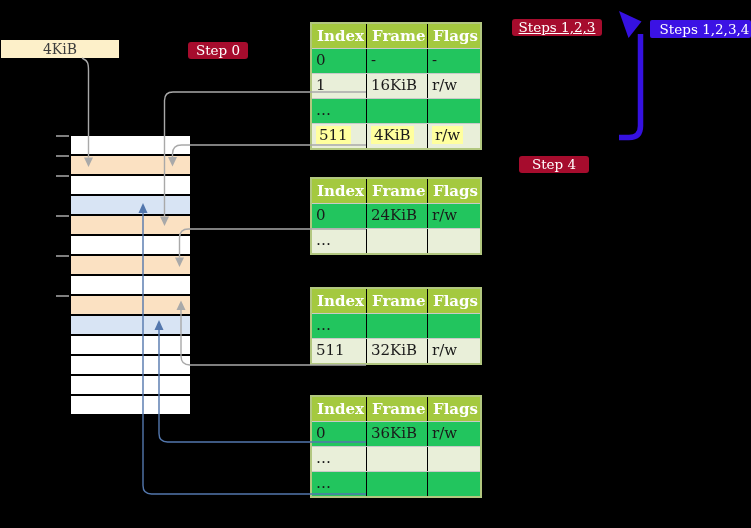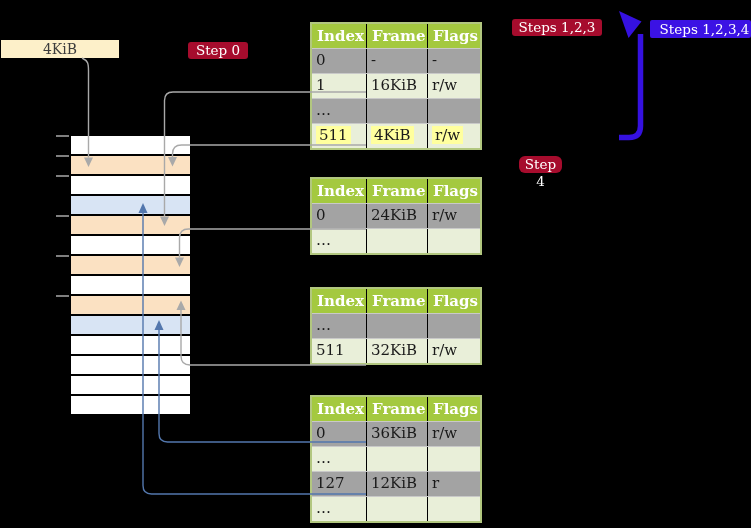--- a/index.html
+++ b/index.html
@@ -5,21 +5,21 @@
   html,body{margin:0;padding:0;}
   body{
     width:751px;height:528px;position:relative;overflow:hidden;
     background:var(--background,#000);
     font-family:"DejaVu Serif","Liberation Serif",serif;
   }
   
   .ptable{
     position:absolute;width:172px;box-sizing:border-box;
     border:2px solid var(--table_border,#aec47f);
-    background:#a3a3a3;z-index:2;
+    background:#22c55e;z-index:2;
   }
   .thead{display:grid;grid-template-columns:54px 61px 53px;height:24px;
     background:var(--table_header_bg,#a4c93f);}
   .th{color:#fff;font-weight:bold;font-size:15px;line-height:24px;padding-left:5px;
     box-sizing:border-box;overflow:hidden;}
   .th + .th{border-left:1px solid #000000;}
   .trow{display:grid;grid-template-columns:54px 61px 53px;height:25px;
     border-top:1px solid var(--row_separator,#c9c9c9);box-sizing:border-box;}
   .tbody .trow:nth-child(even){background:var(--table_row_alt_bg,#e9efd9);}
   .td{font-size:15px;line-height:23px;padding-left:4px;color:#1a1a1a;
@@ -58,23 +58,23 @@
   .head-blue{fill:var(--connector_blue,#5377ad);stroke:none;}
   .big-arrow{stroke:var(--big_arrow_blue,#3511e0);stroke-width:5.5;fill:none;}
   .big-arrow-head{fill:var(--big_arrow_blue,#3511e0);stroke:none;}
 </style>
 </head>
 <body>
 
 <div class="size-label">4KiB</div>
 
 <div class="badge red" style="left:188px;top:42px;width:60px;height:17px;line-height:17px;text-align:center;">Step 0</div>
-<div class="badge red" style="left:512px;top:19px;width:90px;height:17px;line-height:17px;">Steps 1,2,3</div>
+<div class="badge red" style="left:512px;top:19px;width:90px;height:17px;line-height:17px;text-decoration:underline;">Steps 1,2,3</div>
 <div class="badge blue" style="left:650px;top:20px;width:101px;height:18px;line-height:18px;padding-left:8px;">Steps 1,2,3,4</div>
-<div class="badge red" style="left:519px;top:156px;width:43px;height:17px;line-height:17px;border-radius:6px;">Step 4</div>
+<div class="badge red" style="left:519px;top:156px;width:70px;height:17px;line-height:17px;">Step 4</div>
 
 <div class="memcol">
 
 <div class="mem-row white"></div>
     <div class="mem-row peach"></div>
     <div class="mem-row white"></div>
     <div class="mem-row blue"></div>
     <div class="mem-row peach"></div>
     <div class="mem-row white"></div>
     <div class="mem-row peach"></div>
@@ -175,25 +175,20 @@
       <div class="td">0</div>
       <div class="td">36KiB</div>
       <div class="td">r/w</div>
     </div>
     <div class="trow">
       <div class="td">…</div>
       <div class="td"></div>
       <div class="td"></div>
     </div>
     <div class="trow">
-      <div class="td">127</div>
-      <div class="td">12KiB</div>
-      <div class="td">r</div>
-    </div>
-    <div class="trow">
       <div class="td">…</div>
       <div class="td"></div>
       <div class="td"></div>
     </div>
   </div>
 </div>
 
 <svg id="overlay" width="751" height="528" viewBox="0 0 751 528">
 
   <g>

